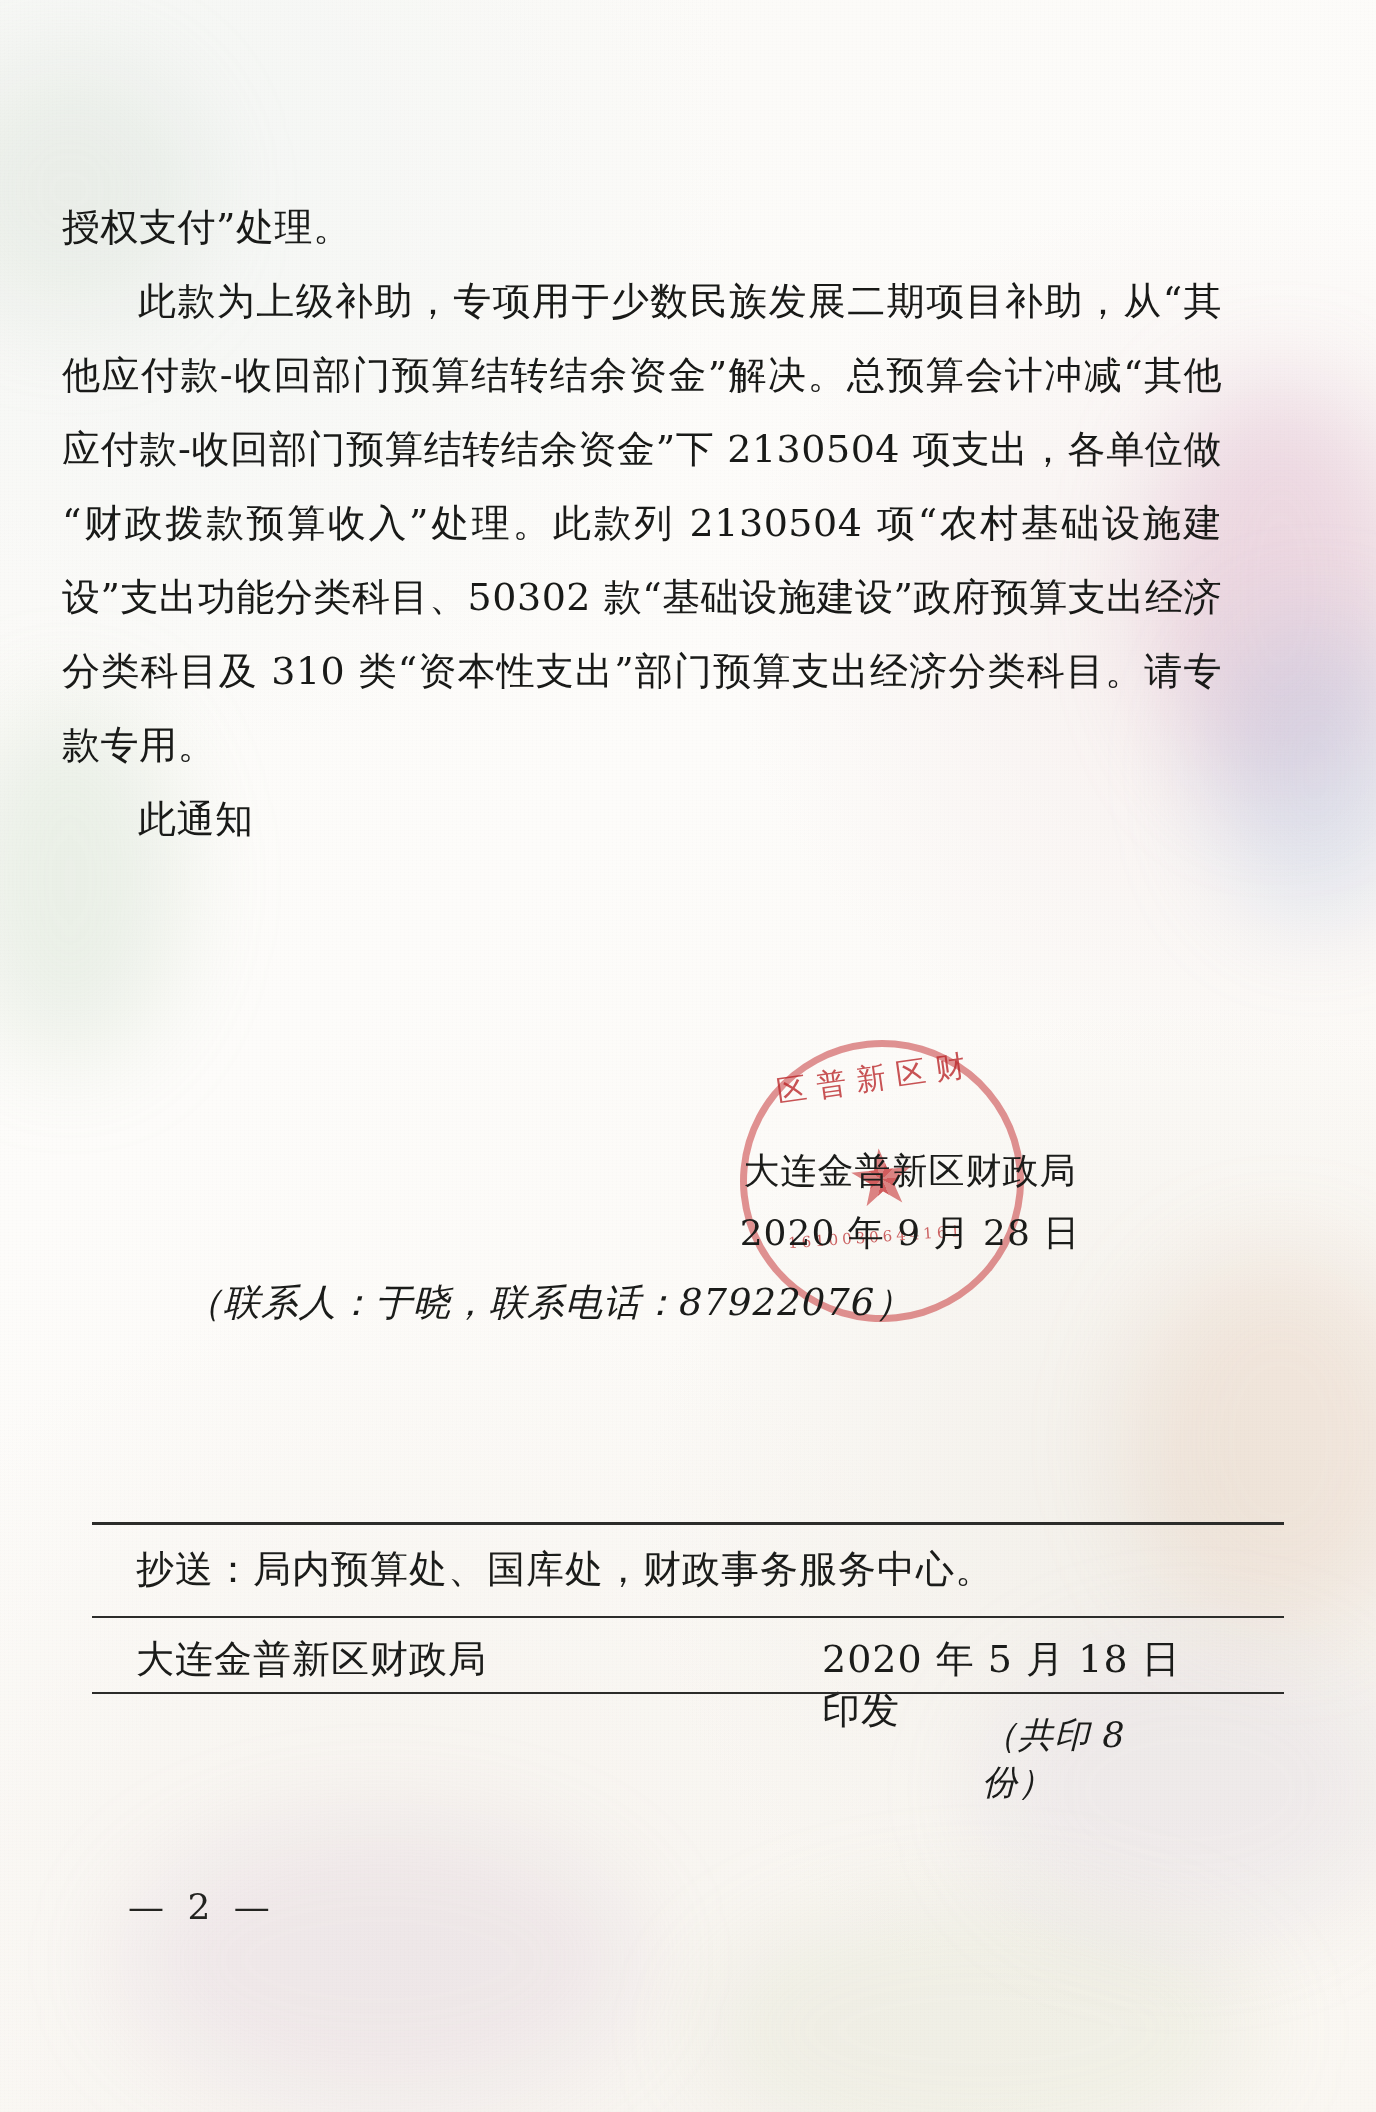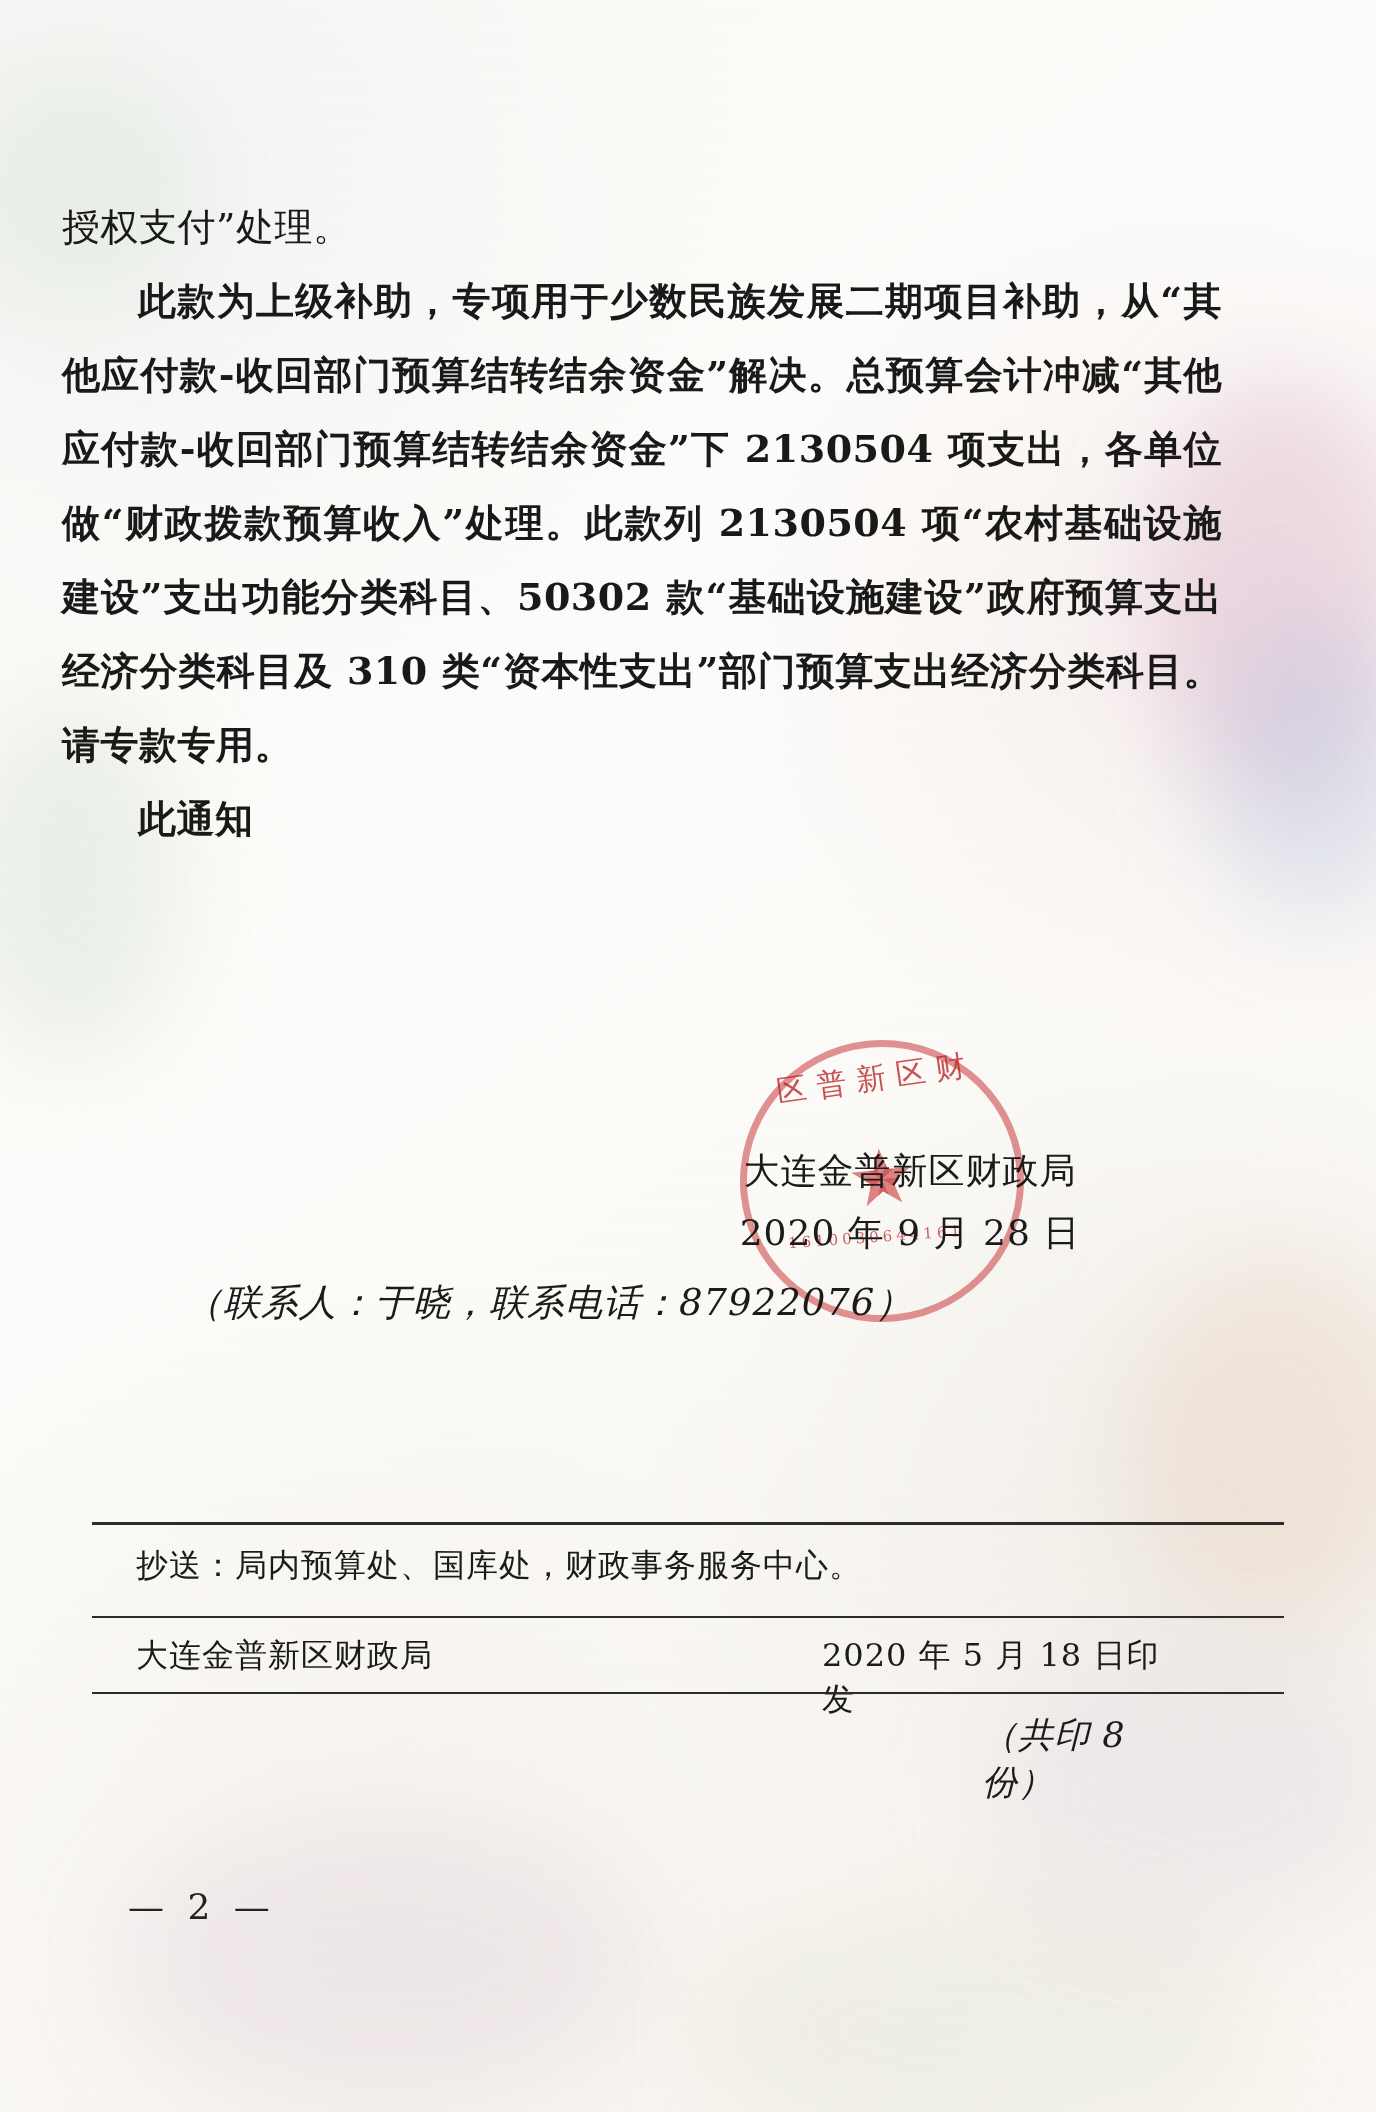--- a/index.html
+++ b/index.html
@@ -72,21 +72,21 @@
     line-height: 74px;
     letter-spacing: 0.5px;
     font-family: "DejaVu Serif", "Liberation Serif", serif;
   }
   .body-text p {
     margin: 0;
     text-align: justify;
     text-justify: inter-character;
   }
   .p-indent { text-indent: 76px; }
-  .p-gap { margin-top: 14px; font-weight: bold; }
+  .p-gap { margin-top: 14px; }
 
   
   .sign-block {
     position: absolute;
     left: 700px;
     top: 1140px;
     width: 420px;
     text-align: center;
     color: #1b1c1a;
     font-size: 36px;
@@ -167,21 +167,21 @@
     height: 3px;
     background: #2c2c2a;
   }
   .rule-1 { top: 1522px; }
   .rule-2 { top: 1616px; height: 2px; }
   .rule-3 { top: 1692px; height: 2px; }
 
   .footer-row {
     position: absolute;
     color: #1b1c1a;
-    font-size: 32px;
+    font-size: 38px;
     letter-spacing: 1px;
   }
   .cc-line    { left: 136px; top: 1544px; }
   .issuer     { left: 136px; top: 1634px; }
   .issue-date { left: 822px; top: 1634px; }
   .copies     { left: 982px; top: 1712px; font-size: 35px; font-style: italic; }
 
   .page-number {
     position: absolute;
     left: 128px;

